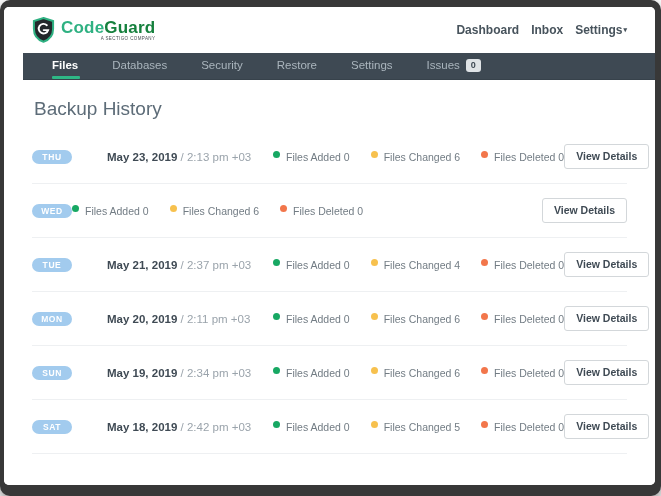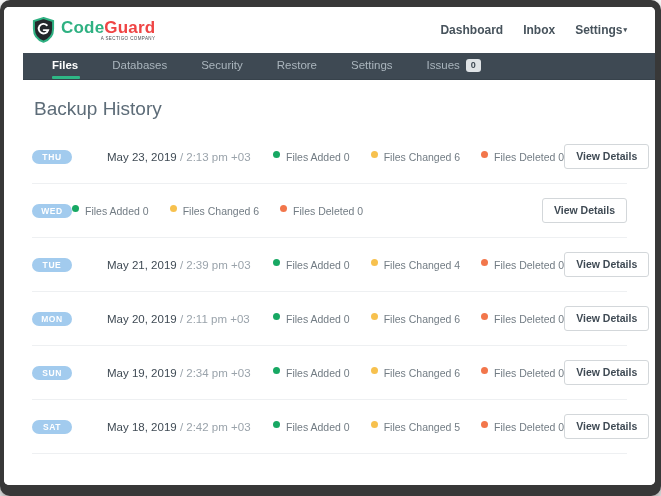--- a/index.html
+++ b/index.html
@@ -19,23 +19,23 @@
   
   .topbar {
     height: 46px; background: #ffffff; flex: 0 0 auto;
     display: flex; align-items: center; padding: 0 28px;
   }
   .logo { display: flex; align-items: center; gap: 6px; }
   .logo-shield { display: block; }
   .logo-text { line-height: 1; }
   .logo-word { font-size: 17px; font-weight: 700; letter-spacing: .2px; }
   .logo-word .w1 { color: #2fb182; }
-  .logo-word .w2 { color: #ef4444; }
+  .logo-word .w2 { color: #15803d; }
   .logo-tagline { font-size: 4.5px; color: #4a4f54; text-align: right; margin-top: 1px; letter-spacing: .4px; }
-  .top-nav { margin-left: auto; display: flex; align-items: center; gap: 20px; }
+  .top-nav { margin-left: auto; display: flex; align-items: center; gap: 12px; }
   .top-nav-item { font-size: 12px; font-weight: 700; color: #47535c; cursor: pointer; }
   .top-nav-item .caret { font-size: 7px; vertical-align: 2px; margin-left: 1px; color: #47535c; }
 
   
   .sitebar {
     height: 29px; background: #3e4953; flex: 0 0 auto;
     display: flex; align-items: center; padding: 0 29px;
   }
   .site-domain { color: #f3f5f6; font-size: 14.5px; font-weight: 400; letter-spacing: .2px; }
 
@@ -67,21 +67,21 @@
   .row {
     height: 54px; display: flex; align-items: center;
     border-bottom: 1px solid #eef0f2;
   }
   .day-pill {
     flex: 0 0 auto; width: 40px; height: 14px; border-radius: 9px;
     background: #a2cbee; color: #ffffff; font-size: 8.5px; font-weight: 700;
     letter-spacing: .6px; display: flex; align-items: center; justify-content: center;
   }
   .date-group { flex: 0 0 auto; width: 188px; margin-left: 13px; font-size: 11.5px; white-space: nowrap; }
-  .date-strong { color: #3f4a54; font-weight: 400; padding-left: 22px; }
+  .date-strong { color: #3f4a54; font-weight: 700; padding-left: 22px; }
   .date-time { color: #9aa3ab; font-weight: 400; }
 
   .stats { flex: 0 0 auto; display: flex; align-items: center; gap: 21px; }
   .stat { display: flex; align-items: flex-start; gap: 6px; font-size: 10.5px; color: #727c84; white-space: nowrap; }
   .dot { width: 7px; height: 7px; border-radius: 50%; flex: 0 0 auto; }
   .dot-added { background: #17a863; }
   .dot-changed { background: #f7c14e; }
   .dot-deleted { background: #f2764b; }
 
   .row-actions { margin-left: auto; display: flex; align-items: center; gap: 9px; }
@@ -174,21 +174,21 @@
               </span>
     </span>
     <span class="row-actions">
       <button class="btn btn-details">View Details</button>
 
     </span>
   </div>
 
   <div class="row">
     <span class="day-pill">TUE</span>
-    <span class="date-group"><span class="date-strong">May 21, 2019</span><span class="date-time"> / 2:39 pm +03</span></span>
+    <span class="date-group"><span class="date-strong">May 21, 2019</span><span class="date-time"> / 2:37 pm +03</span></span>
     <span class="stats">
       <span class="stat">
                 <span class="dot dot-added"></span>
                 <span>Files Added 0</span>
               </span>
       <span class="stat">
                 <span class="dot dot-changed"></span>
                 <span>Files Changed 4</span>
               </span>
       <span class="stat">

